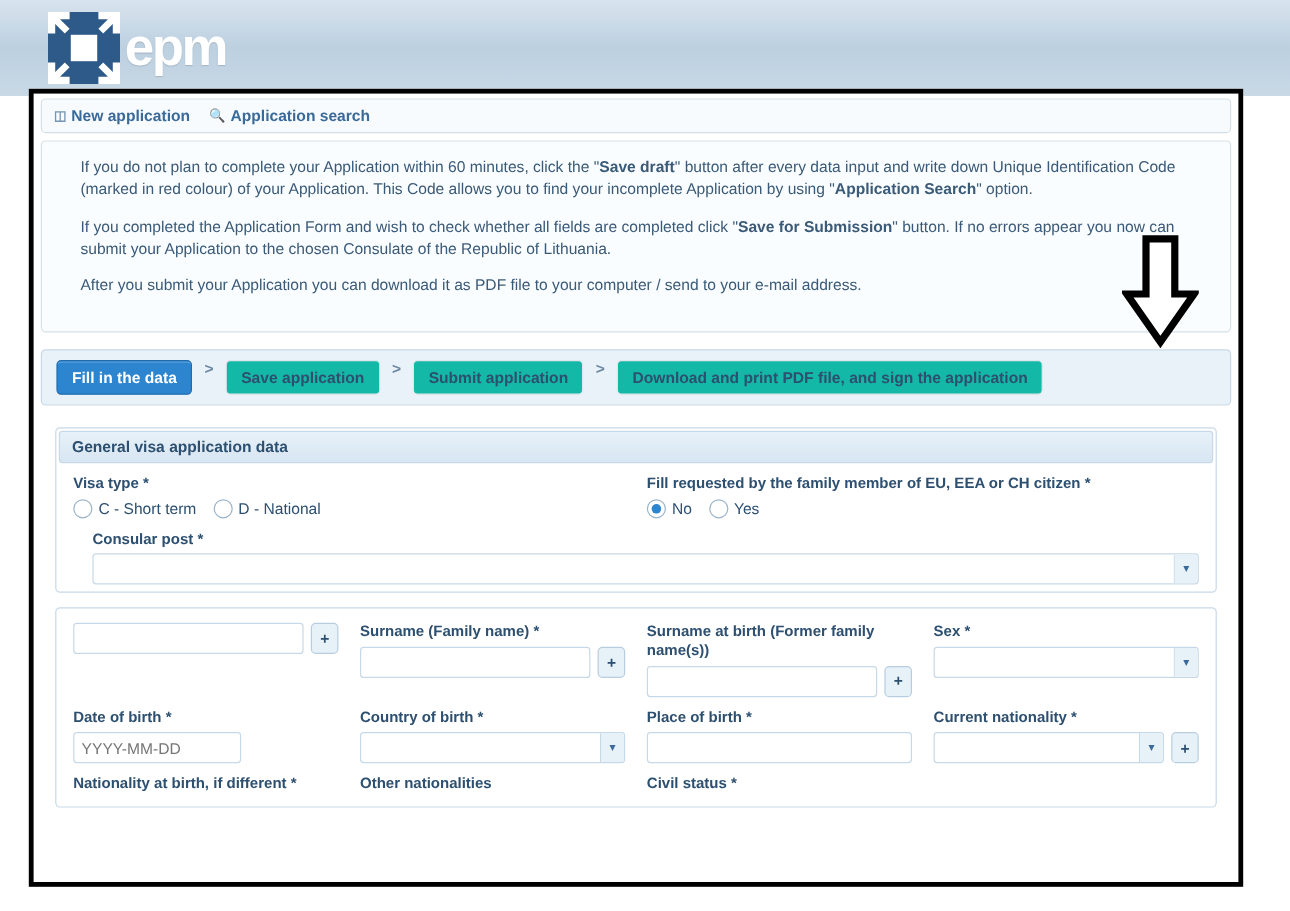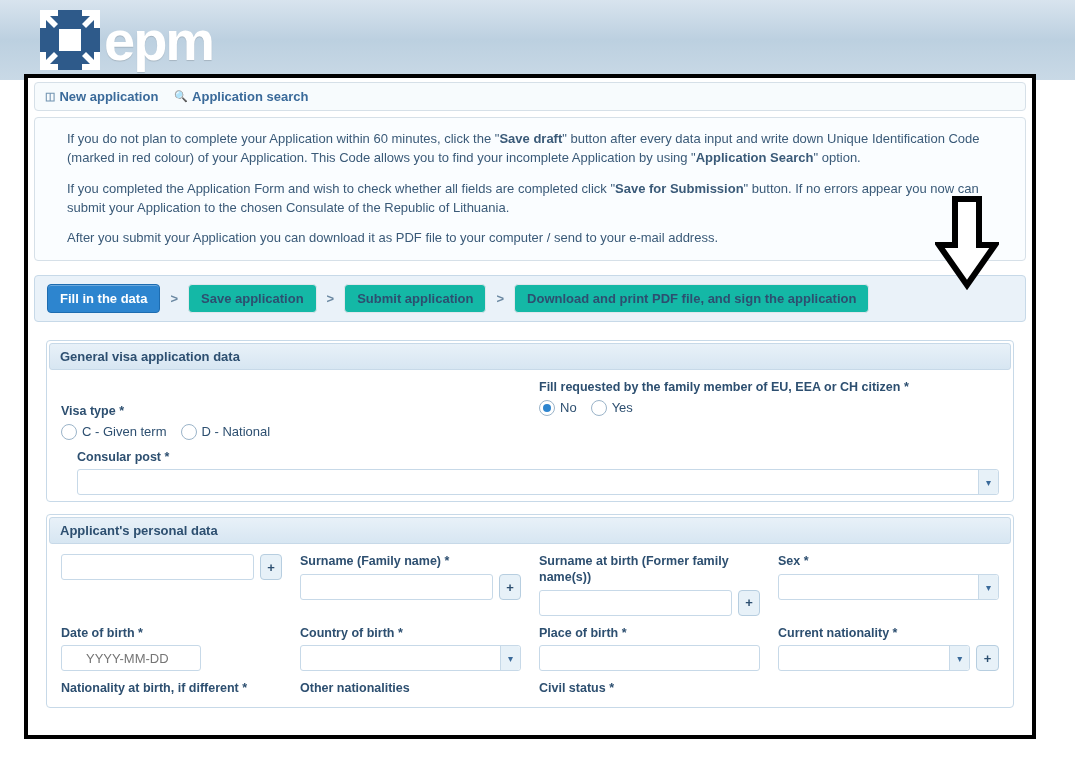--- a/index.html
+++ b/index.html
@@ -25,21 +25,21 @@
     align-items: center;
     gap: 4px;
   }
   .logo-mark {
     width: 60px;
     height: 60px;
     position: relative;
   }
   .logo-mark svg { width: 100%; height: 100%; }
   .logo-text {
-    font-size: 56px;
+    font-size: 44px;
     font-weight: bold;
     color: #fff;
     text-shadow: 0 1px 1px rgba(0,0,0,0.15);
     letter-spacing: -2px;
     text-align: right;
   }
   .frame {
     border: 4px solid #000;
     margin: 0 24px 0 24px;
     width: 1012px;
@@ -77,30 +77,29 @@
     background: #fafdff;
     border: 1px solid #d6e0e8;
     border-radius: 4px;
     margin: 6px;
     padding: 12px 32px;
     color: #3a5a78;
     font-size: 13px;
     line-height: 1.45;
   }
   .info-box p { margin-bottom: 12px; }
-  .info-box p:last-child { margin-bottom: 0; }
+  .info-box p:last-child { margin-bottom: 16px; }
   .info-box b { font-weight: bold; }
   .steps-panel {
     background: #eaf2f9;
     border: 1px solid #c7d9e8;
     border-radius: 4px;
     margin: 14px 6px 6px 6px;
     padding: 8px 12px;
     display: flex;
-    align-items: center;
     gap: 10px;
     font-weight: bold;
     color: #2d4f70;
     font-size: 13px;
   }
   .step-pill {
     background: #14b8a6;
     border: 1px solid #e0e6ec;
     border-radius: 4px;
     padding: 6px 12px;
@@ -132,21 +131,21 @@
     color: #2d4f70;
     font-size: 13px;
   }
   .panel-body {
     padding: 10px 12px 4px 12px;
     display: grid;
     grid-template-columns: repeat(4, 1fr);
     gap: 10px 18px;
   }
   .panel-body .full { grid-column: 1 / -1; margin-left: 16px; }
-  .panel-body .half1 { grid-column: 1 / 3; margin-top: 24px; }
+  .panel-body .half1 { grid-column: 1 / 3; }
   .panel-body .half2 { grid-column: 3 / 5; }
   .field-label {
     font-weight: bold;
     color: #2d4f70;
     font-size: 12.5px;
     display: block;
     margin-bottom: 4px;
     line-height: 1.25;
   }
   .radio-row {
@@ -179,21 +178,21 @@
   }
   .radio-ctrl .dot { display: none; }
   .input-with-plus {
     display: flex;
     align-items: stretch;
   }
   .txt-input {
     border: 1px solid #c7d9e8;
     border-radius: 3px;
     height: 26px;
-    padding: 2px 24px;
+    padding: 2px 6px;
     font-size: 13px;
     color: #2d4f70;
     background: #fff;
     width: 100%;
   }
   .txt-input.placeholder { color: #9daeb9; }
   .plus-btn {
     border: 1px solid #b7cee0;
     background: #e7f1f8;
     color: #2d4f70;
@@ -294,21 +293,21 @@
   <div class="form-area">
 
     <div class="panel">
       <div class="panel-header">General visa application data</div>
       <div class="panel-body">
         <div class="half1">
           <span class="field-label">Visa type *</span>
           <div class="radio-row">
             <label>
               <span class="radio-ctrl"></span>
-              <span>C - Given term</span>
+              <span>C - Short term</span>
             </label>
             <label>
               <span class="radio-ctrl"></span>
               <span>D - National</span>
             </label>
           </div>
         </div>
         <div class="half2">
           <span class="field-label">Fill requested by the family member of EU, EEA or CH citizen *</span>
           <div class="radio-row">
@@ -328,21 +327,20 @@
           <span class="field-label">Consular post *</span>
           <div class="select-input">
             <span class="val"></span>
             <span class="select-caret">▾</span>
           </div>
         </div>
       </div>
     </div>
 
     <div class="panel">
-      <div class="panel-header">Applicant's personal data</div>
       <div class="panel-body">
         <div>
           <div class="input-with-plus">
             <input class="txt-input" style="">
             <span class="plus-btn">+</span>
           </div>
         </div>
         <div>
           <span class="field-label">Surname (Family name) *</span>
           <div class="input-with-plus">

